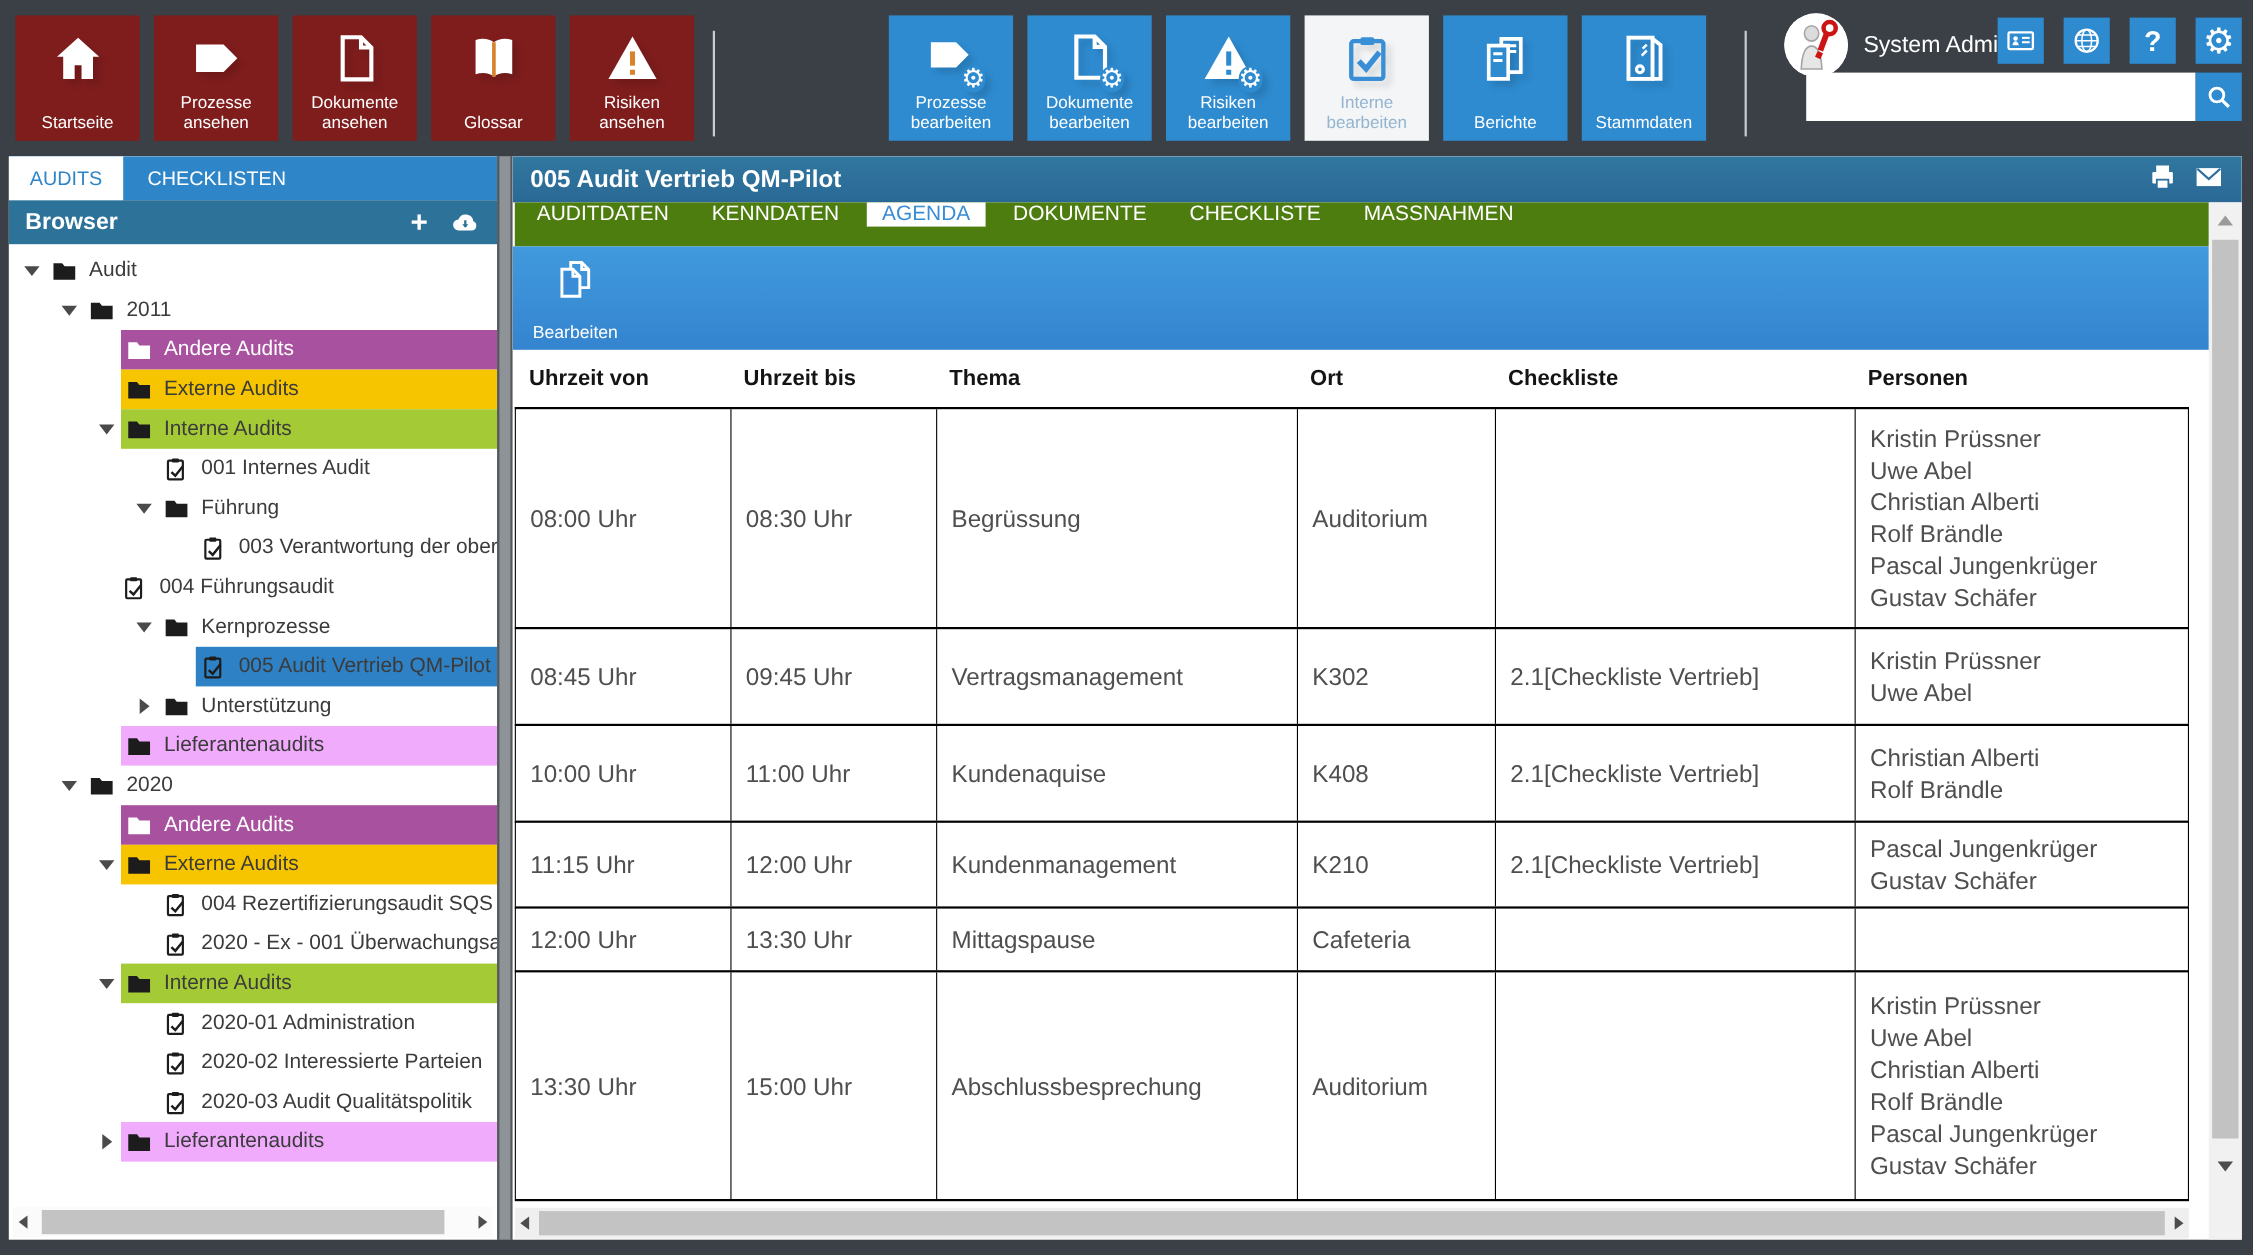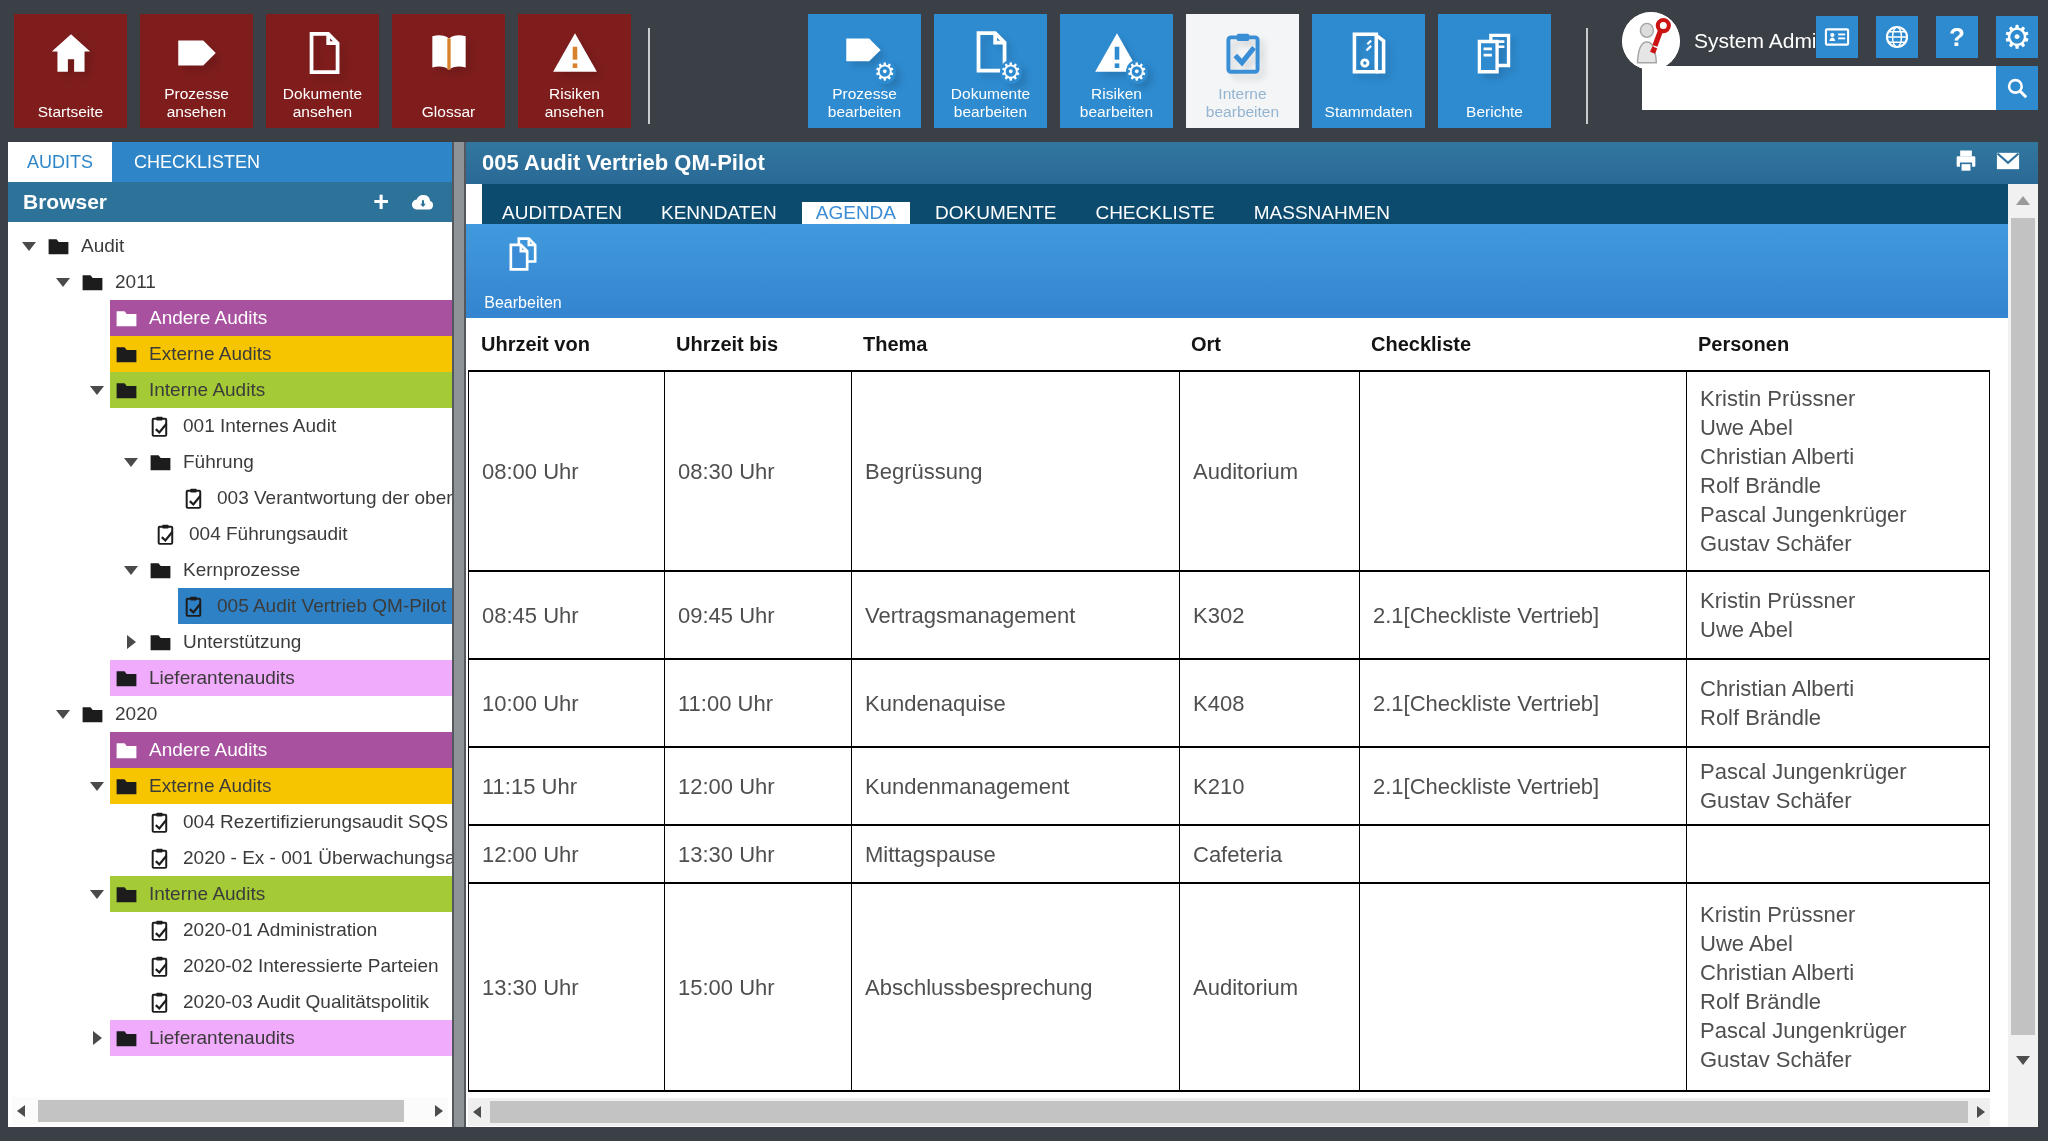--- a/index.html
+++ b/index.html
@@ -85,22 +85,22 @@
   .splitter{position:absolute;left:452px;top:142px;width:14px;bottom:14px;background:#8e9398;
             border-left:2px solid #54585d;border-right:2px solid #54585d;cursor:col-resize;}
 
   
   .main{position:absolute;left:466px;top:142px;right:10px;bottom:14px;background:#fff;overflow:hidden;}
   .main-title{position:absolute;left:0;right:0;top:0;height:42px;background:linear-gradient(#31779f,#2a6996);
               color:#fff;display:flex;align-items:center;padding:0 16px;}
   .main-title .ttl{font-size:22px;font-weight:bold;}
   .title-icons{margin-left:auto;display:flex;gap:14px;}
   .title-icons svg{width:28px;height:28px;cursor:pointer;}
-  .main-tabs{position:absolute;left:16px;right:30px;top:42px;height:40px;background:#0c4a6e;
-             display:flex;align-items:flex-end;padding-left:6px;}
+  .main-tabs{position:absolute;left:2px;right:30px;top:42px;height:40px;background:#4d7c0f;
+             display:flex;align-items:flex-start;padding-left:6px;}
   .mtab{display:flex;align-items:center;padding:0 14px;margin-right:11px;color:#fff;font-size:19px;cursor:pointer;}
   .mtab.active{background:#fff;color:#3a8cd6;}
   .ribbon{position:absolute;left:0;right:30px;top:82px;height:94px;background:linear-gradient(#419add,#3484cf);}
   .edit-btn{position:absolute;left:12px;top:6px;width:90px;height:84px;display:flex;flex-direction:column;
             align-items:center;justify-content:flex-end;color:#fff;cursor:pointer;padding-bottom:2px;}
   .edit-btn .eicon{width:40px;height:40px;margin-bottom:auto;margin-top:4px;}
   .edit-btn .eicon svg{width:100%;height:100%;}
   .edit-btn .elabel{font-size:16px;}
 
   
@@ -183,35 +183,35 @@
         <div class="tbtn active" style="--btn-bg: #f3f5f7;">
           <span class="ticon"><svg viewBox="0 0 24 24">
               <rect x="5" y="4.5" width="14" height="16.5" rx="1.2" fill="none" stroke="currentColor" stroke-width="1.9"></rect>
               <rect x="9" y="2.8" width="6" height="3.4" rx="0.8" fill="currentColor"></rect>
               <path d="M8.3 13.2l3.2 3.4 5.8-7.2" fill="none" stroke="currentColor" stroke-width="2.4"></path>
             </svg></span>
           <span class="tlabel">Interne bearbeiten</span>
         </div>
         <div class="tbtn btn-blue" style="--btn-bg: #2e8bd0;">
           <span class="ticon"><svg viewBox="0 0 24 24">
+              <path d="M10 3.5h8.5V18H10Z" fill="none" stroke="#fff" stroke-width="1.6"></path>
+              <path d="M13.5 6.5h3M13.5 9h3" stroke="#fff" stroke-width="1.3"></path>
+              <path d="M4.5 6.5H13V21H4.5Z" fill="var(--btn-bg,#2e8bd0)" stroke="#fff" stroke-width="1.6"></path>
+              <path d="M6.5 10h4M6.5 13h4" stroke="#fff" stroke-width="1.3"></path>
+            </svg></span>
+          <span class="tlabel">Berichte</span>
+        </div>
+        <div class="tbtn btn-blue" style="--btn-bg: #2e8bd0;">
+          <span class="ticon"><svg viewBox="0 0 24 24">
               <rect x="5" y="3" width="10.5" height="18" fill="none" stroke="#fff" stroke-width="1.7"></rect>
               <path d="M15.5 3.5 19 6.2V21h-3.5" fill="none" stroke="#fff" stroke-width="1.7"></path>
               <circle cx="10" cy="16.8" r="1.5" fill="none" stroke="#fff" stroke-width="1.4"></circle>
               <path d="M11.2 7.8l1.8-1.8M10.8 10.8l2.2-2.2" stroke="#fff" stroke-width="1.1"></path>
             </svg></span>
           <span class="tlabel">Stammdaten</span>
-        </div>
-        <div class="tbtn btn-blue" style="--btn-bg: #2e8bd0;">
-          <span class="ticon"><svg viewBox="0 0 24 24">
-              <path d="M10 3.5h8.5V18H10Z" fill="none" stroke="#fff" stroke-width="1.6"></path>
-              <path d="M13.5 6.5h3M13.5 9h3" stroke="#fff" stroke-width="1.3"></path>
-              <path d="M4.5 6.5H13V21H4.5Z" fill="var(--btn-bg,#2e8bd0)" stroke="#fff" stroke-width="1.6"></path>
-              <path d="M6.5 10h4M6.5 13h4" stroke="#fff" stroke-width="1.3"></path>
-            </svg></span>
-          <span class="tlabel">Berichte</span>
         </div>
       </div>
     <div class="vdiv" style="left:1586px"></div>
 
     <div class="userbox">
       <div class="avatar">
         <svg viewBox="0 0 24 24">
           <circle cx="12" cy="12" r="12" fill="#ffffff"></circle>
           <ellipse cx="10.3" cy="7.6" rx="2.7" ry="2.9" fill="#dcdcdc" stroke="#a5a5a5" stroke-width="0.6"></ellipse>
           <path d="M6.4 21c.3-6 1.9-8.6 3.9-8.6s3.6 2.6 3.9 8.6Z" fill="#e6e6e6" stroke="#a5a5a5" stroke-width="0.6"></path>
@@ -353,21 +353,21 @@
           <span class="tarrow"></span>
           <div class="tbody">
             <span class="nicon"><svg viewBox="0 0 24 24">
                 <rect x="4.5" y="4.5" width="13" height="16.5" rx="1" fill="none" stroke="currentColor" stroke-width="1.9"></rect>
                 <rect x="8" y="2.6" width="6" height="3.6" rx="0.7" fill="currentColor"></rect>
                 <path d="M7.5 14.5l3.4 3.2 6.8-8.4" fill="none" stroke="currentColor" stroke-width="2.1"></path>
               </svg></span>
             <span class="tlabel2">003 Verantwortung der obersten L</span>
           </div>
         </div>
-        <div class="trow" style="padding-left: 116px;">
+        <div class="trow" style="padding-left: 72px;">
           <span class="tarrow"></span>
           <div class="tbody">
             <span class="nicon"><svg viewBox="0 0 24 24">
                 <rect x="4.5" y="4.5" width="13" height="16.5" rx="1" fill="none" stroke="currentColor" stroke-width="1.9"></rect>
                 <rect x="8" y="2.6" width="6" height="3.6" rx="0.7" fill="currentColor"></rect>
                 <path d="M7.5 14.5l3.4 3.2 6.8-8.4" fill="none" stroke="currentColor" stroke-width="2.1"></path>
               </svg></span>
             <span class="tlabel2">004 Führungsaudit</span>
           </div>
         </div>

